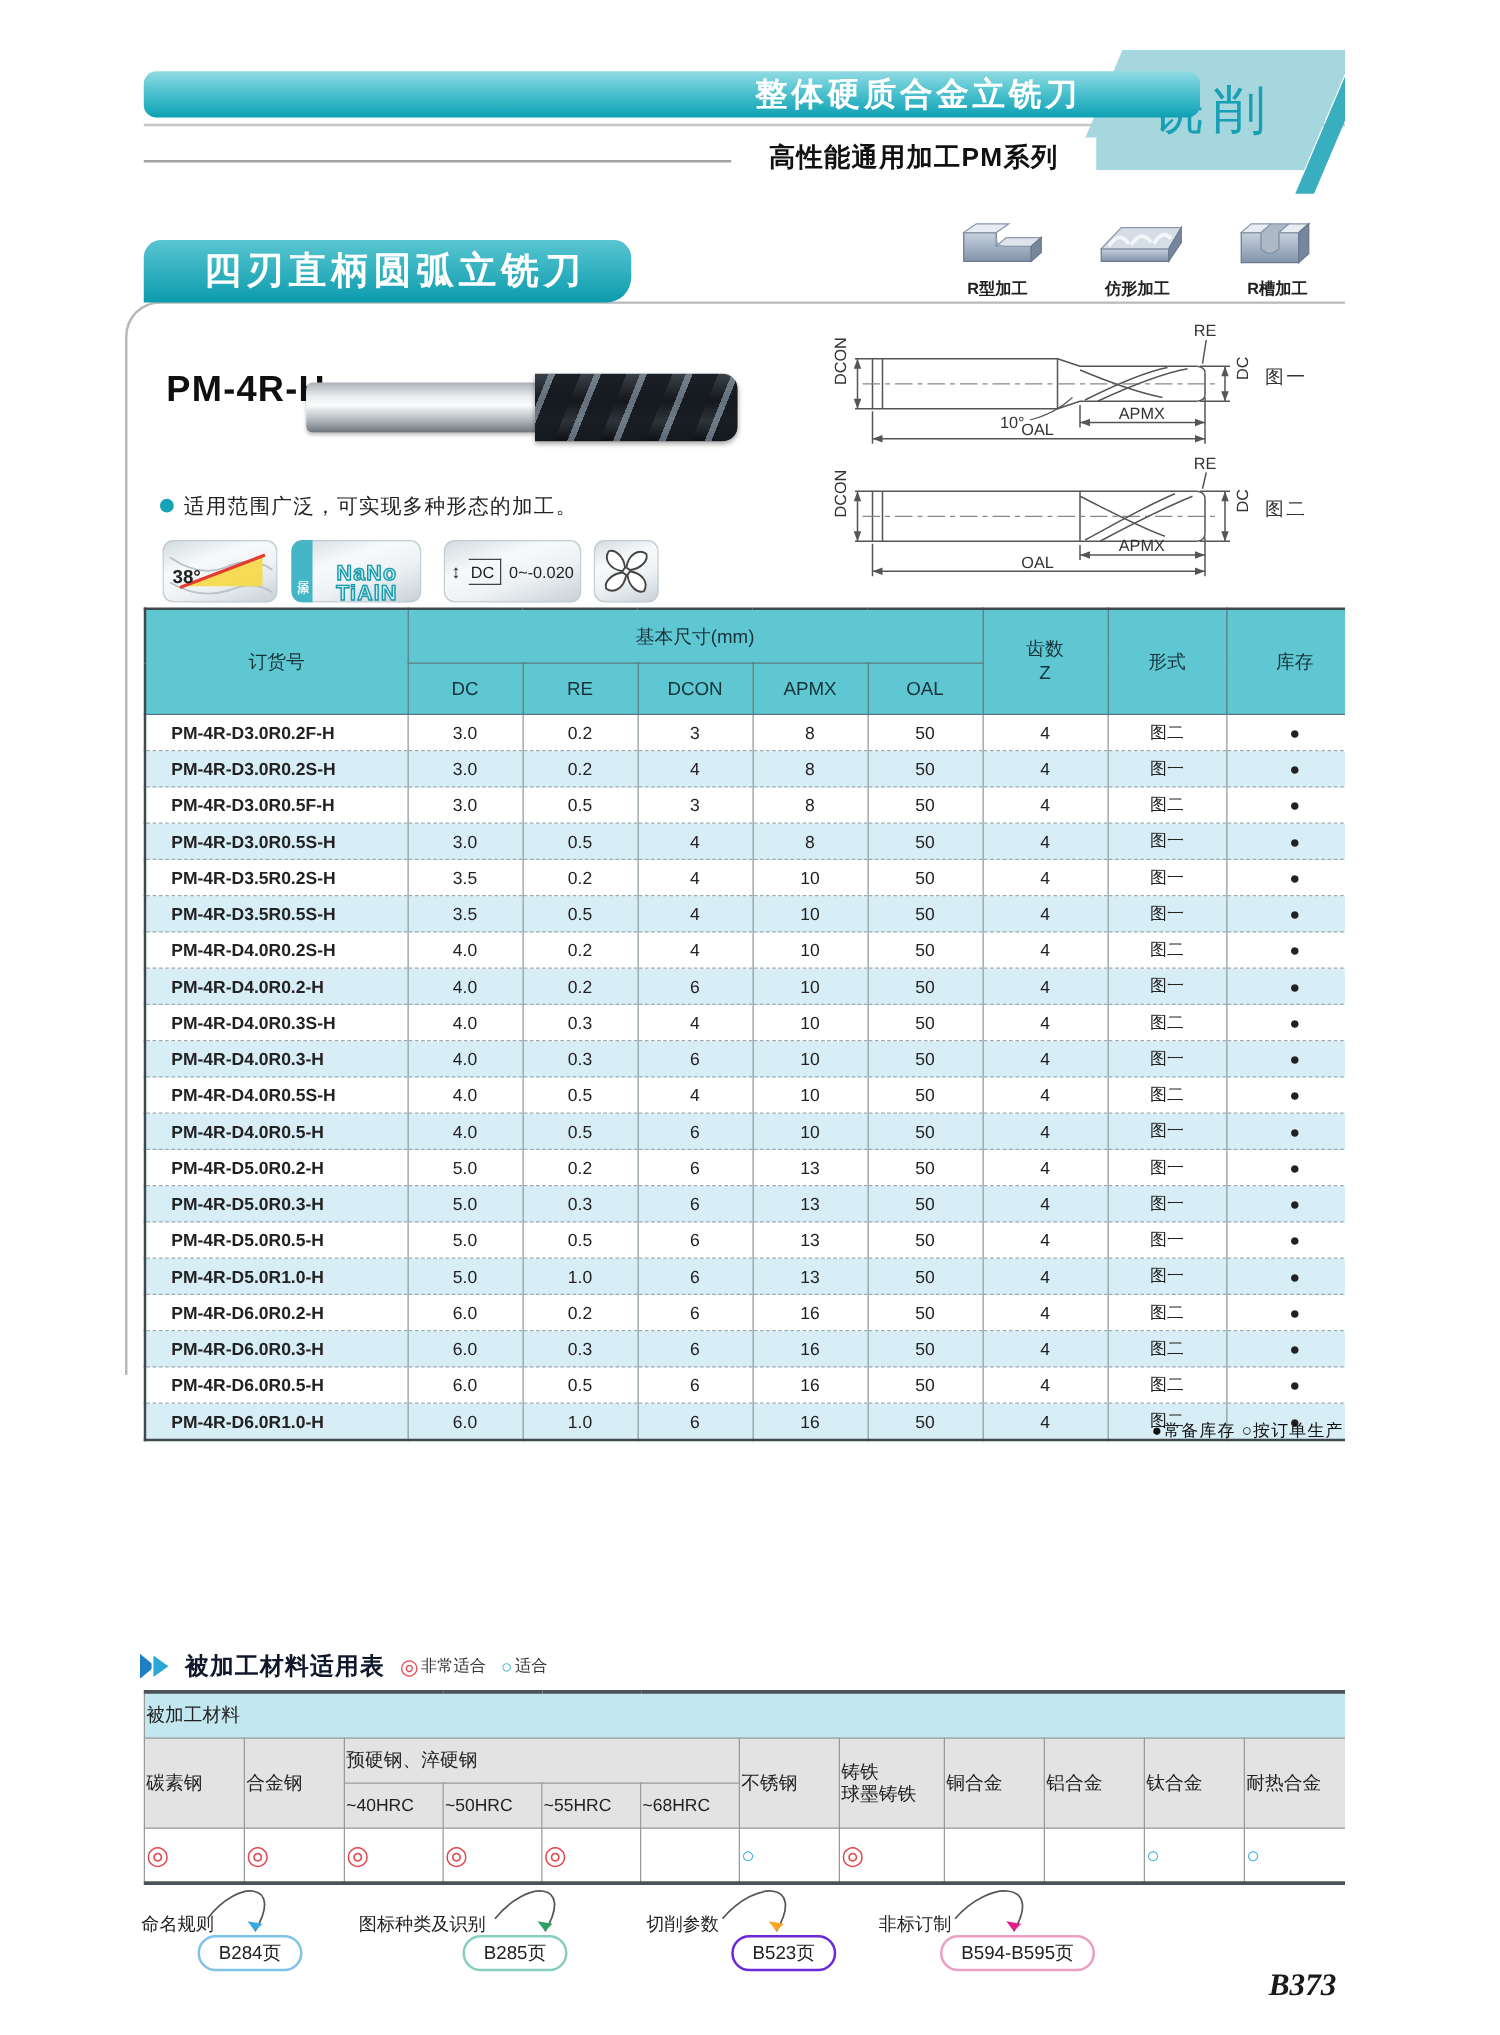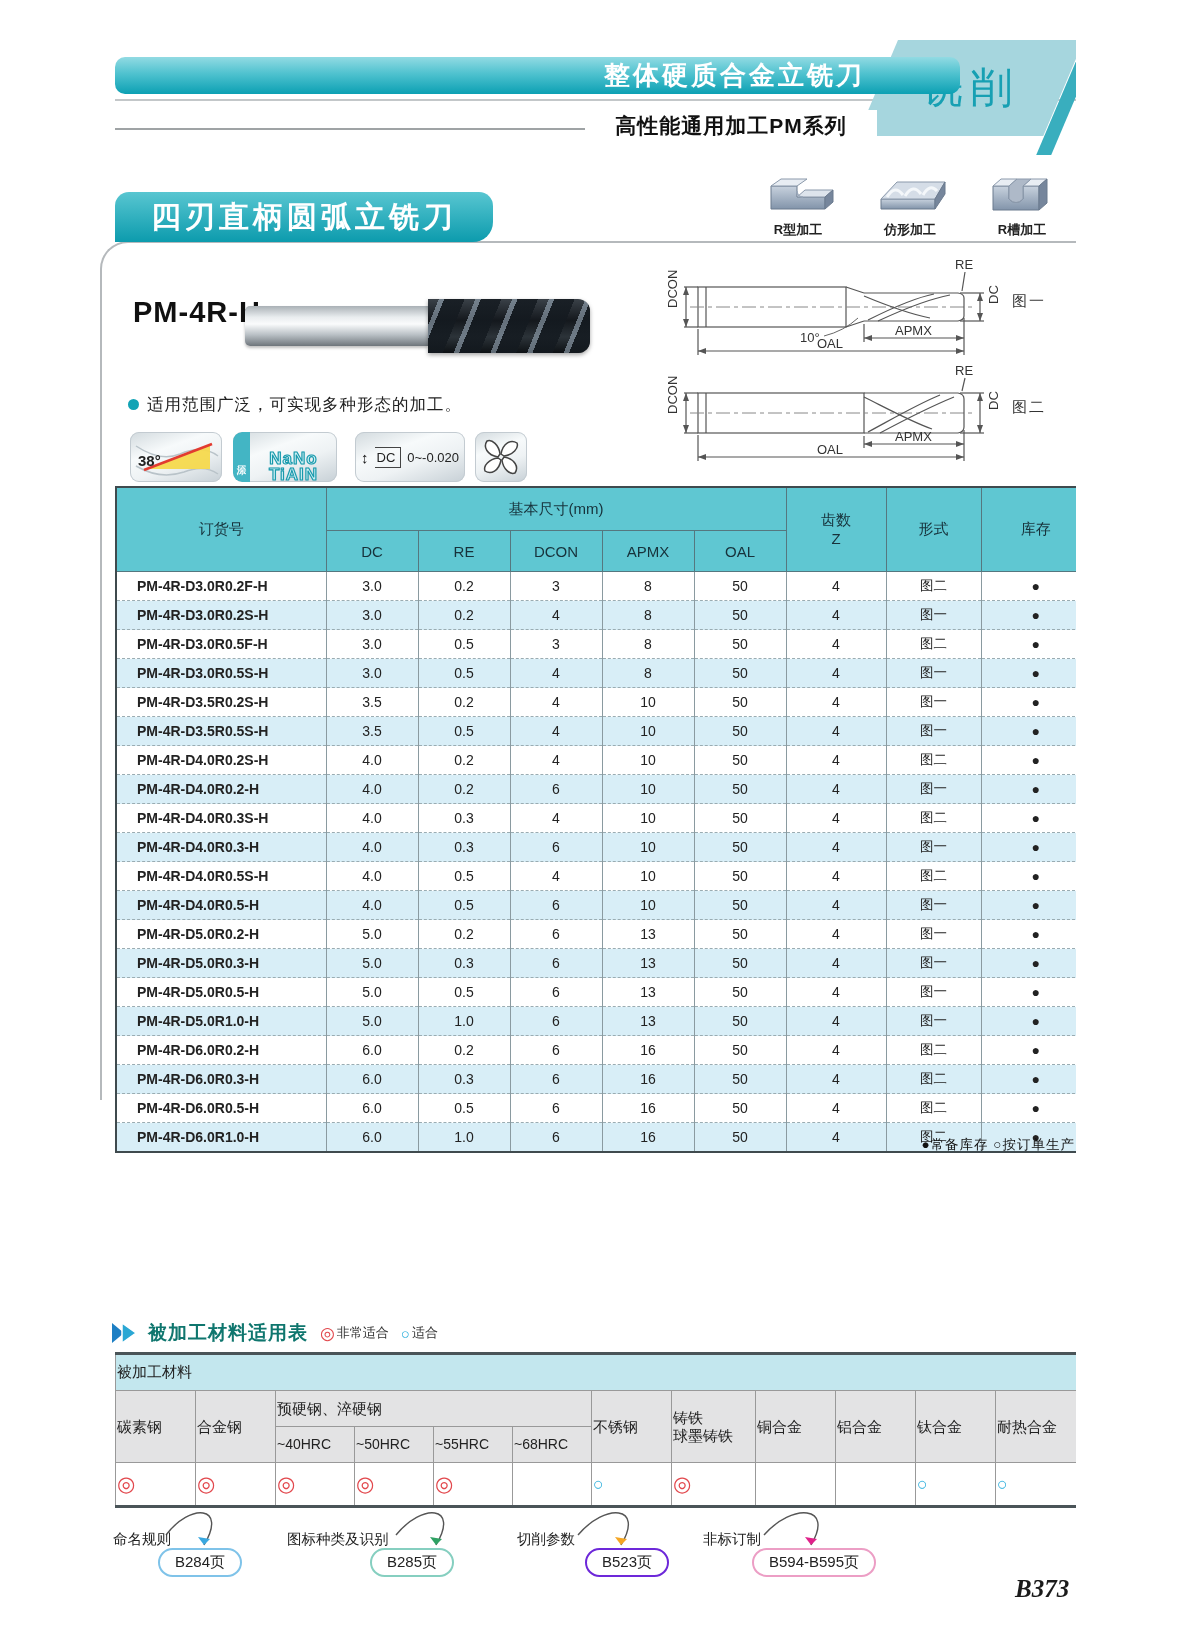--- a/index.html
+++ b/index.html
@@ -24,21 +24,21 @@
   .rule2{left:115px;top:128px;width:768px;height:2px;background:#9fa3a5;z-index:1;}
   .rule2-arc{left:862px;top:113px;width:24px;height:16px;border-top:2px solid #9fa3a5;
     border-right:2px solid #9fa3a5;border-top-right-radius:16px;z-index:1;}
   .subtitle{left:585px;top:110px;width:292px;background:#fff;text-align:center;
     font-size:21px;font-weight:bold;color:#111;letter-spacing:1px;z-index:2;padding:2px 0;}
 
   
   .section-title{left:115px;top:192px;width:378px;height:50px;
     background:linear-gradient(180deg,#58c6d1,#0c9bad);
     border-radius:14px 14px 20px 0;color:#fff;font-size:30px;font-weight:bold;
-    text-align:center;line-height:50px;letter-spacing:4px;z-index:2;}
+    text-align:center;line-height:50px;letter-spacing:4px;z-index:2;padding-left:12px;}
   .content-box{left:100px;top:241px;width:1041px;height:857px;
     border-top:2px solid #b5b9bc;border-left:2px solid #b5b9bc;border-radius:28px 0 0 0;}
   .model{left:133px;top:256px;font-size:29px;font-weight:bold;color:#101010;letter-spacing:1px;margin-top:40px;}
 
   
   .endmill{left:245px;top:299px;width:345px;height:54px;}
   .shank{position:absolute;left:0;top:7px;width:183px;height:40px;border-radius:5px 0 0 5px;
     background:linear-gradient(180deg,#aab1b6 0%,#e9edef 28%,#fafbfc 45%,#b9c0c5 72%,#6e757b 100%);
     box-shadow:0 2px 3px rgba(0,0,0,.25);}
   .flutes{position:absolute;left:183px;top:0;width:162px;height:54px;border-radius:0 12px 12px 0;
@@ -102,21 +102,21 @@
   .side-tab{left:1128px;width:72px;height:96px;border-radius:14px 0 0 14px;color:#fff;
     font-weight:bold;writing-mode:vertical-rl;text-orientation:upright;
     padding-top:8px;box-sizing:border-box;text-align:left;}
   .side-tab span{display:block;letter-spacing:3px;padding:0 2px;}
   .tab1{top:612px;background:#a3ced8;font-size:17px;}
   .tab2{top:722px;background:#149fb1;font-size:15px;}
   .side-series{left:1149px;top:830px;writing-mode:vertical-rl;font-size:15px;color:#222;letter-spacing:2px;}
 
   
   .mat-header{left:110px;top:1320px;display:flex;align-items:center;gap:8px;}
-  .mat-title{font-size:19px;font-weight:bold;color:#0f766e;letter-spacing:1px;}
+  .mat-title{font-size:19px;font-weight:bold;color:#0f172a;letter-spacing:1px;}
   .legend{font-size:13px;color:#333;display:flex;align-items:center;gap:2px;margin-left:4px;}
   .sym-very{color:#e2484d;font-size:17px;line-height:1;}
   .sym-fit{color:#2fb0dd;font-size:15px;line-height:1;}
   .mat-table{position:absolute;left:115px;top:1352px;width:975px;border-collapse:collapse;table-layout:fixed;
     border-top:3px solid #4a5458;border-bottom:3px solid #4a5458;}
   .mat-table td,.mat-table th{border:1px solid #999;font-weight:normal;text-align:left;color:#222;}
   .mat-table .mat-cap{background:#c3e7ee;height:33px;font-size:15px;}
   .mat-table th{background:#e3e3e4;font-size:15px;height:33px;line-height:1.2;}
   .mat-table .sub th{font-size:14px;}
   .mat-table .ratings td{height:40px;background:#fff;}

